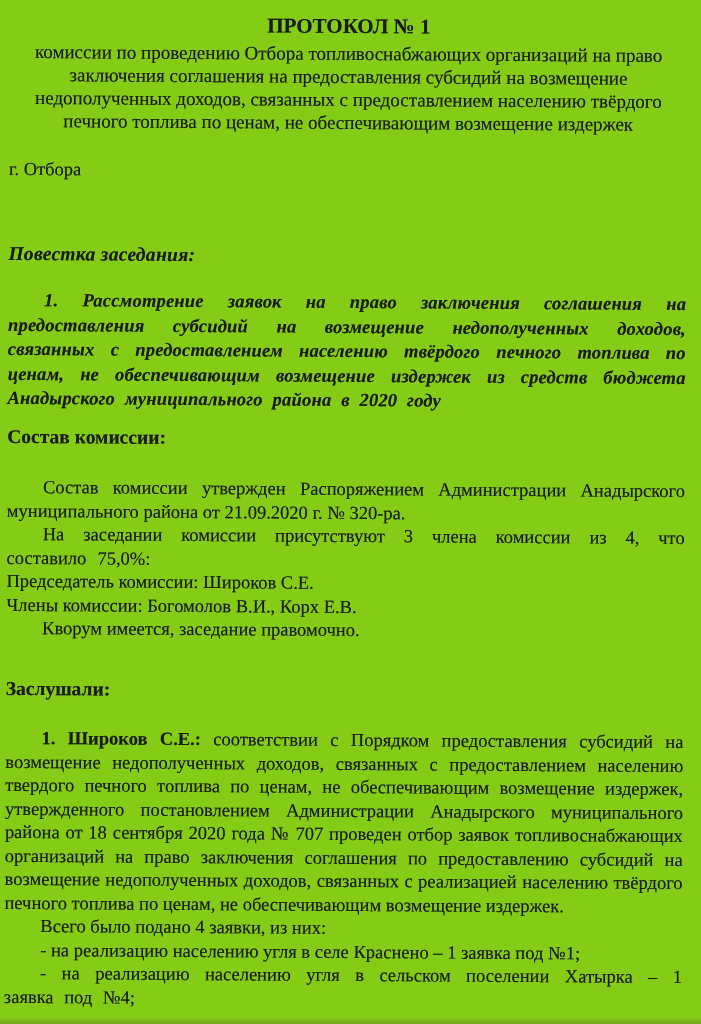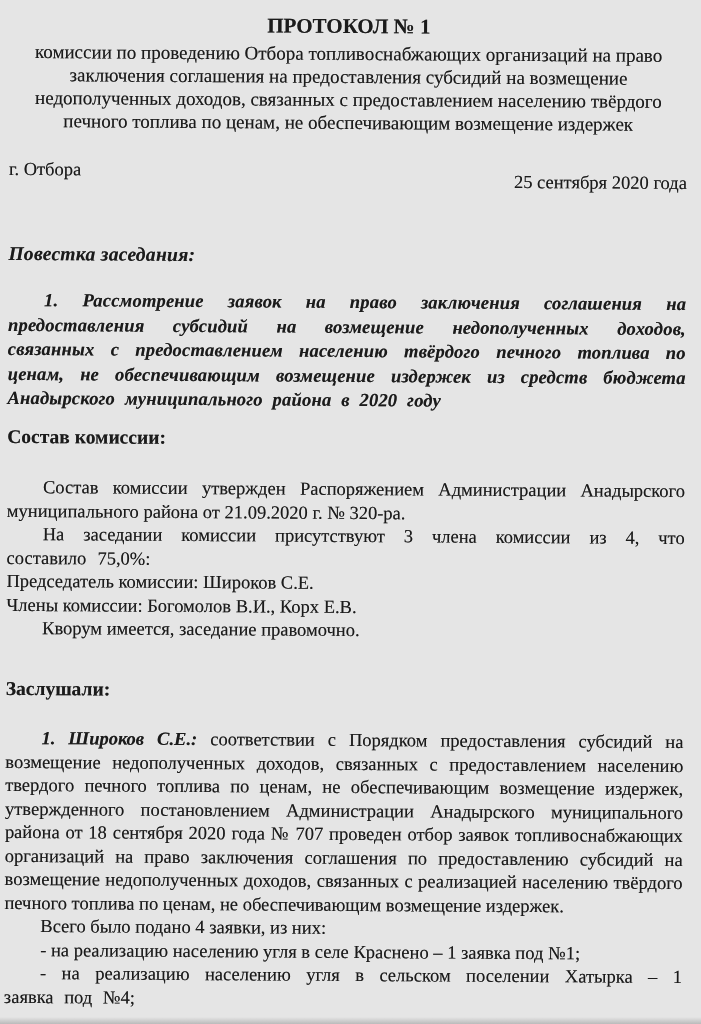--- a/index.html
+++ b/index.html
@@ -6,21 +6,21 @@
     margin: 0;
     padding: 0;
     background: #ffffff;
   }
   .page {
     position: relative;
     width: 701px;
     height: 1024px;
     box-sizing: border-box;
     overflow: hidden;
-    background: #e5e5e5;
+    background: #84cc16;
     font-family: "Liberation Serif", "DejaVu Serif", serif;
     font-size: 18.5px;
     line-height: 23.5px;
     color: #1b1b1b;
     text-shadow: 0 0 0.5px rgba(20,20,20,0.55);
   }
   .sheet {
     position: absolute;
     top: 0; left: 0; right: 0;
     padding: 13px 13px 0 10px;
@@ -80,36 +80,35 @@
     font-weight: bold;
     font-style: italic;
     line-height: 24.5px;
     word-spacing: 5px;
     letter-spacing: 0.2px;
   }
   .first-par { margin-top: 28px; }
   .wide-justify { word-spacing: 6.5px; }
   .heard-heading { margin-top: 36px; }
   .speaker-par { margin-top: 27px; }
-  .speaker-name { font-weight: bold; font-style: italic; }
+  .speaker-name { font-weight: bold; }
   .app2 { word-spacing: 6px; }
 </style>
 </head>
 <body>
 
 <div class="page">
   <div class="sheet">
 
     <h1 class="doc-title">ПРОТОКОЛ № 1</h1>
 
     <p class="doc-subtitle">комиссии по проведению Отбора топливоснабжающих организаций на право заключения соглашения на предоставления субсидий на возмещение недополученных доходов, связанных с предоставлением населению твёрдого печного топлива по ценам, не обеспечивающим возмещение издержек</p>
 
     <div class="place-date">
       <span class="place">г. Отбора</span>
-      <span class="date">25 сентября 2020 года</span>
     </div>
 
     <p class="heading-bold-italic">Повестка заседания:</p>
 
     <p class="agenda-par justify indent">1. Рассмотрение заявок на право заключения соглашения на предоставления субсидий на возмещение недополученных доходов, связанных с предоставлением населению твёрдого печного топлива по ценам, не обеспечивающим возмещение издержек из средств бюджета Анадырского муниципального района в 2020 году</p>
 
     <p class="heading-bold">Состав комиссии:</p>
 
     <p class="first-par justify indent">Состав комиссии утвержден Распоряжением Администрации Анадырского муниципального района от 21.09.2020 г. № 320-ра.</p>
 

